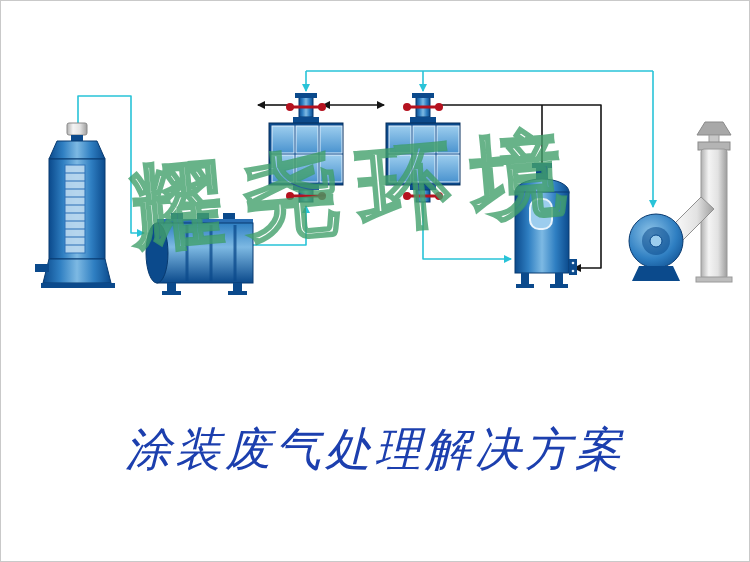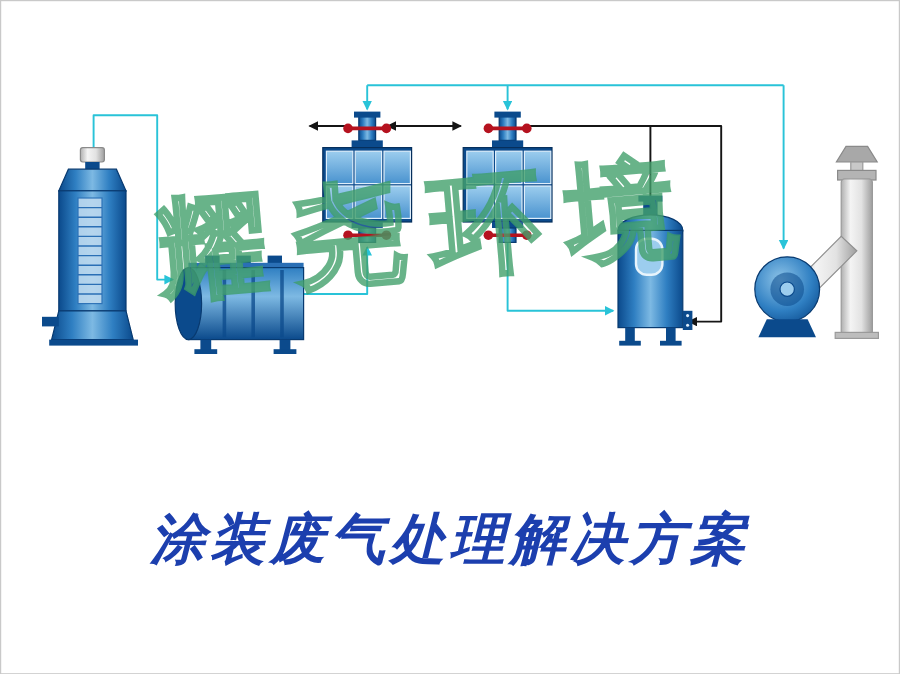--- a/index.html
+++ b/index.html
@@ -25,21 +25,21 @@
     transform:rotate(-5deg);
     pointer-events:none;
     font-family:"DejaVu Sans", sans-serif;
   }
   .title{
     position:absolute;
     left:0;right:0;
     top:418px;
     text-align:center;
     font-size:46px;
-    font-weight:bold;
+    font-weight:normal;
     font-style:italic;
     letter-spacing:4px;
     color:#1c3fae;
     font-family:"Liberation Serif", serif;
   }
 </style>
 </head>
 <body>
 
 <div class="canvas">

